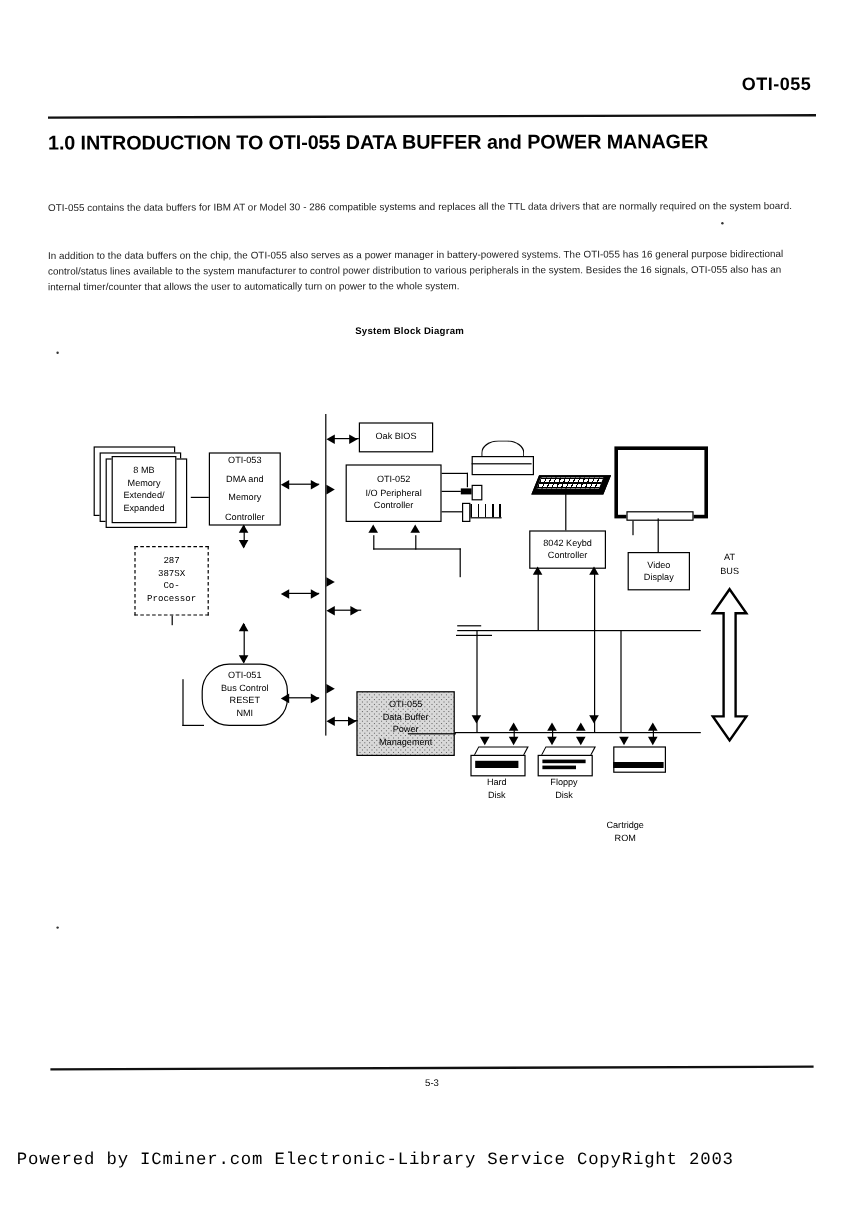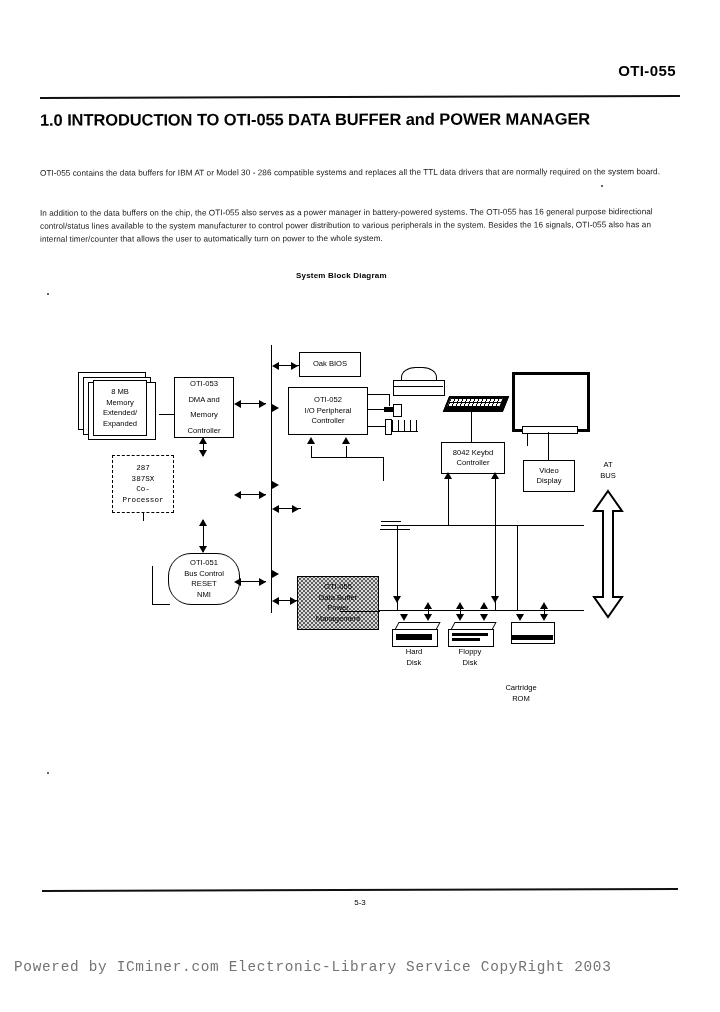--- a/index.html
+++ b/index.html
@@ -228,21 +228,21 @@
     text-align: center;
     font-size: 8px;
   }
   .watermark {
     position: absolute;
     left: 14px;
     top: 959px;
     font-family: "Liberation Mono", "DejaVu Sans Mono", monospace;
     font-size: 14.4px;
     letter-spacing: 0.7px;
-    color: #737373;
+    color: #000000;
     white-space: nowrap;
   }
 </style>
 </head>
 <body>
 
 <div class="page">
 
   <div class="header-code">OTI-055</div>
   <div class="rule-top"></div>

